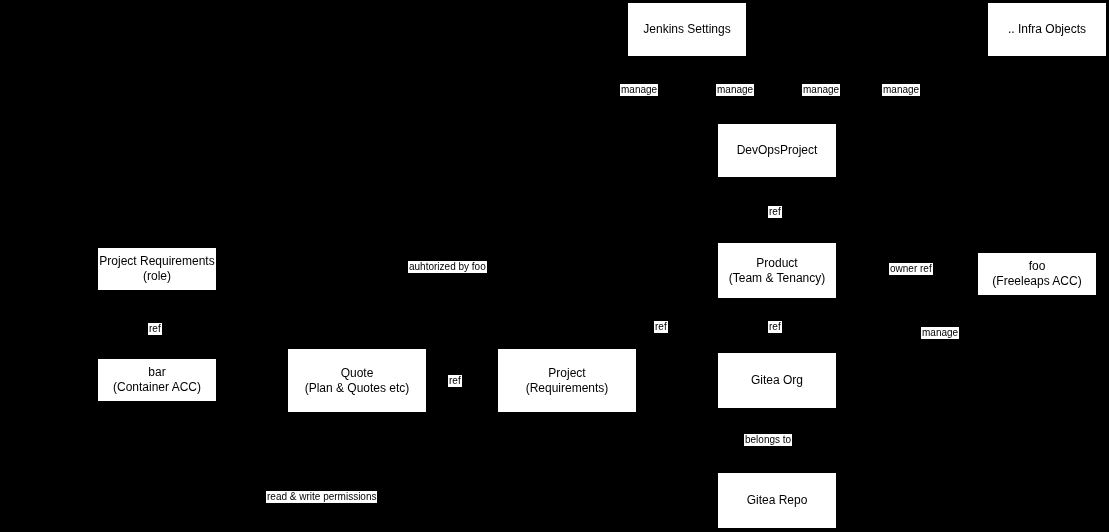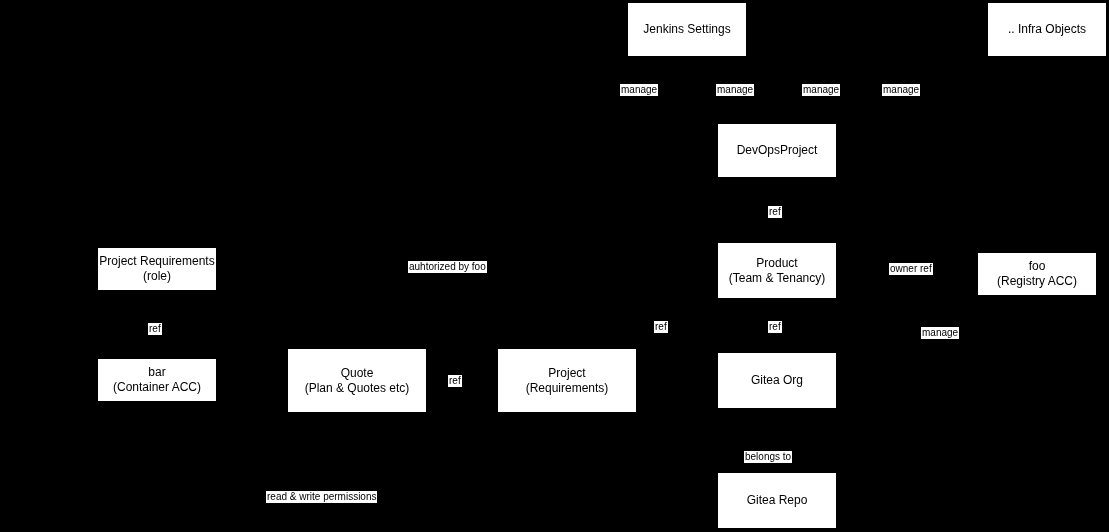--- a/index.html
+++ b/index.html
@@ -53,21 +53,21 @@
 
   <div class="node" style="left:717px; top:123px; width:120px; height:55px;">DevOpsProject</div>
 
   <div class="node" style="left:97px; top:247px; width:120px; height:44px;">Project Requirements
 (role)</div>
 
   <div class="node" style="left:717px; top:242px; width:120px; height:57px;">Product
 (Team &amp; Tenancy)</div>
 
   <div class="node" style="left:977px; top:252px; width:120px; height:44px;">foo
-(Registry ACC)</div>
+(Freeleaps ACC)</div>
 
   <div class="node" style="left:97px; top:358px; width:120px; height:44px;">bar
 (Container ACC)</div>
 
   <div class="node" style="left:287px; top:348px; width:140px; height:65px;">Quote
 (Plan &amp; Quotes etc)</div>
 
   <div class="node" style="left:497px; top:348px; width:140px; height:65px;">Project
 (Requirements)</div>
 
@@ -92,17 +92,17 @@
   <div class="edge-label" style="left:148px; top:323px;">ref</div>
 
   <div class="edge-label" style="left:654px; top:321px;">ref</div>
 
   <div class="edge-label" style="left:768px; top:321px;">ref</div>
 
   <div class="edge-label" style="left:921px; top:327px;">manage</div>
 
   <div class="edge-label" style="left:448px; top:375px;">ref</div>
 
-  <div class="edge-label" style="left:744px; top:451px;">belongs to</div>
+  <div class="edge-label" style="left:744px; top:434px;">belongs to</div>
 
   <div class="edge-label" style="left:266px; top:491px;">read &amp; write permissions</div>
 
 </div>
 
 </body></html>

